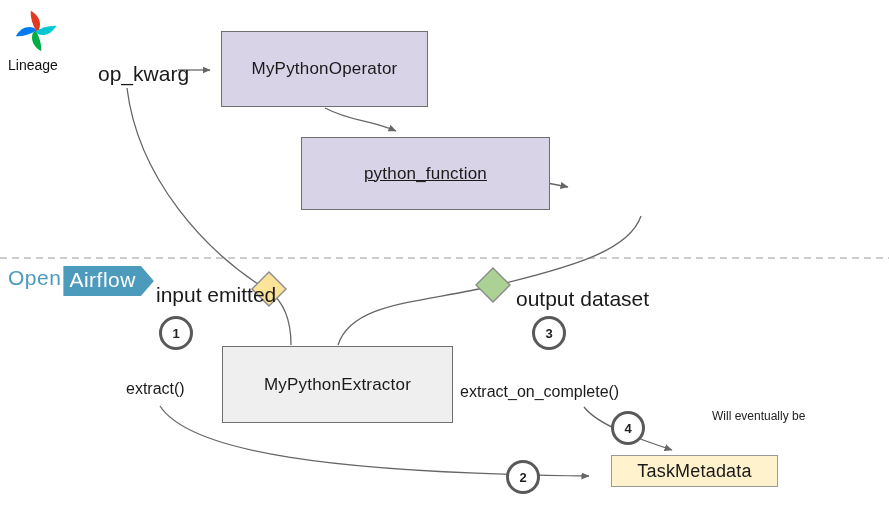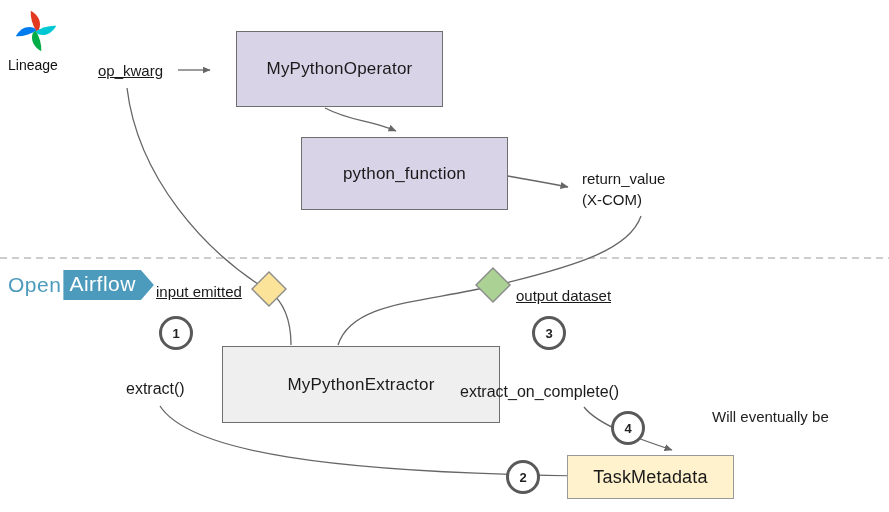--- a/index.html
+++ b/index.html
@@ -21,26 +21,26 @@
   .box.purple{background:var(--purple-box-fill,#d9d3e8);border:1.5px solid var(--purple-box-border,#6f6f6f);}
   .box.gray{background:var(--gray-box-fill,#efefef);border:1.5px solid var(--gray-box-border,#6f6f6f);}
   .box.cream{background:var(--task-box-fill,#fff2cc);border:1.5px solid var(--task-box-border,#999);font-size:18px;}
   .step-circle{
     width:34px;height:34px;border-radius:50%;background:#fff;
     border:3.5px solid var(--circle-border,#595959);box-sizing:border-box;
     display:flex;align-items:center;justify-content:center;
     font-size:13px;font-weight:bold;color:#222;
   }
   .lbl{white-space:nowrap;}
-  .lbl-15{font-size:15px;text-decoration:underline;}
+  .lbl-15{font-size:21px;}
   .lbl-16{font-size:16px;}
-  .note{font-size:15px;line-height:19px;color:#222;}
+  .note{font-size:12px;line-height:19px;color:#222;}
   .rv{font-size:15px;line-height:21px;}
   #airflow-word{font-size:14px;color:#111;}
-  #ol-logo{display:flex;align-items:center;height:38px;}
+  #ol-logo{display:flex;align-items:flex-start;height:38px;}
   #ol-open{color:var(--openlineage-blue,#4d9bbc);font-size:21px;letter-spacing:.5px;padding-right:2px;}
   #ol-badge{
     background:var(--openlineage-blue,#4d9bbc);color:#fff;font-size:21px;letter-spacing:.5px;
     padding:2px 18px 4px 6px;
     clip-path:polygon(0 0,calc(100% - 13px) 0,100% 50%,calc(100% - 13px) 100%,0 100%);
   }
 </style>
 </head>
 <body>
 
@@ -73,30 +73,26 @@
     <path d="M38,4 C56,14 63,30 57,46 L51,51 C42,36 37,20 38,4 Z" fill="var(--airflow-green,#00ad46)" transform="rotate(180 50 50)"></path>
     <path d="M38,4 C56,14 63,30 57,46 L51,51 C42,36 37,20 38,4 Z" fill="var(--airflow-blue,#017cee)" transform="rotate(270 50 50)"></path>
   </svg>
   <div class="abs lbl" id="airflow-word" style="left:8px;top:57px;">Lineage</div>
 
   <div class="abs" id="ol-logo" style="left:8px;top:266px;">
     <span id="ol-open">Open</span>
     <span id="ol-badge">Airflow</span>
   </div>
 
-  <div class="abs box purple" style="left:236px;top:31px;width:207px;height:76px;">MyPythonOperator</div>
-  <div class="abs box purple" style="left:301px;top:137px;width:207px;height:73px;">python_function</div>
-  <div class="abs box gray" style="left:222px;top:346px;width:278px;height:77px;">MyPythonExtractor</div>
-  <div class="abs box cream" style="left:567px;top:455px;width:167px;height:44px;">TaskMetadata</div>
+  <div class="abs box purple" style="left:221px;top:31px;width:207px;height:76px;">MyPythonOperator</div>
+  <div class="abs box purple" style="left:301px;top:137px;width:249px;height:73px;text-decoration:underline;">python_function</div>
+  <div class="abs box gray" style="left:222px;top:346px;width:231px;height:77px;">MyPythonExtractor</div>
+  <div class="abs box cream" style="left:611px;top:455px;width:167px;height:32px;">TaskMetadata</div>
 
   <div class="abs lbl lbl-15" style="left:98px;top:62px;">op_kwarg</div>
-  <div class="abs rv" style="left:582px;top:168px;">
-    <div>return_value</div>
-    <div>(X-COM)</div>
-  </div>
   <div class="abs lbl lbl-15" style="left:156px;top:283px;">input emitted</div>
   <div class="abs lbl lbl-15" style="left:516px;top:287px;text-align:center;">output dataset</div>
   <div class="abs lbl lbl-16" style="left:126px;top:380px;">extract()</div>
   <div class="abs lbl lbl-16" style="left:460px;top:383px;text-align:right;">extract_on_complete()</div>
   <div class="abs note" style="left:712px;top:407px;">
     <div>Will eventually be</div>
   </div>
 
   <div class="abs step-circle" style="left:159px;top:316px;">1</div>
   <div class="abs step-circle" style="left:506px;top:460px;">2</div>

